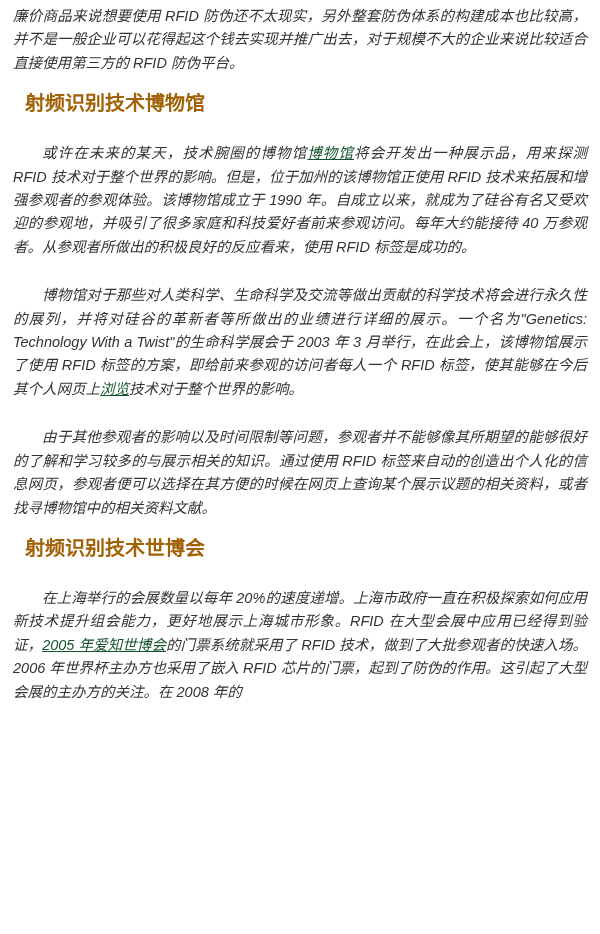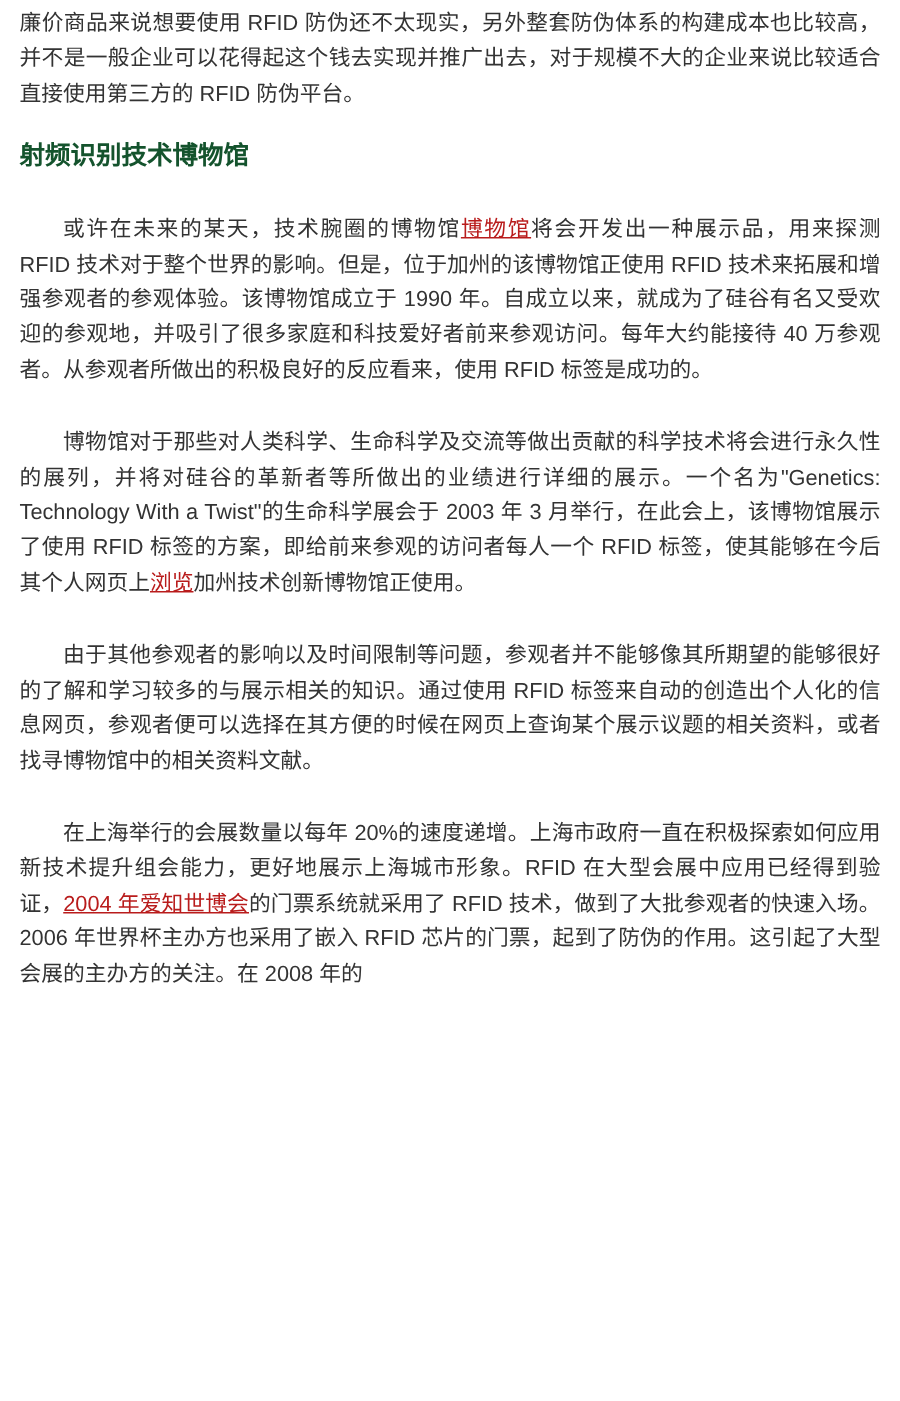--- a/index.html
+++ b/index.html
@@ -17,51 +17,53 @@
     overflow: hidden;
   }
   .para {
     font-size: 14.5px;
     line-height: 23.4px;
     color: #333333;
     text-align: justify;
     text-indent: 2em;
     margin: 0 0 25px 0;
     word-break: break-word;
+    font-style: italic;
   }
   .para.no-indent {
     text-indent: 0;
   }
   .heading {
-    font-size: 17px;
+    font-size: 20px;
     line-height: 23px;
     font-weight: bold;
-    color: #14532d;
-    margin: -8px 0 27px 0;
+    color: #a16207;
+    margin: -8px 0 27px 12px;
     text-indent: 0;
   }
   .link {
-    color: #b91c1c;
+    color: #14532d;
     text-decoration: underline;
     cursor: pointer;
   }
 </style>
 </head>
 <body>
 
 <div class="page">
 
   <p class="para no-indent">廉价商品来说想要使用 RFID 防伪还不太现实，另外整套防伪体系的构建成本也比较高，并不是一般企业可以花得起这个钱去实现并推广出去，对于规模不大的企业来说比较适合直接使用第三方的 RFID 防伪平台。</p>
 
   <h2 class="heading">射频识别技术博物馆</h2>
 
 
   <p class="para"><span>或许在未来的某天，技术腕圈的博物馆</span><a class="link" href="#">博物馆</a><span>将会开发出一种展示品，用来探测 RFID 技术对于整个世界的影响。但是，位于加州的该博物馆正使用 RFID 技术来拓展和增强参观者的参观体验。该博物馆成立于 1990 年。自成立以来，就成为了硅谷有名又受欢迎的参观地，并吸引了很多家庭和科技爱好者前来参观访问。每年大约能接待 40 万参观者。从参观者所做出的积极良好的反应看来，使用 RFID 标签是成功的。</span></p>
 
-  <p class="para"><span>博物馆对于那些对人类科学、生命科学及交流等做出贡献的科学技术将会进行永久性的展列，并将对硅谷的革新者等所做出的业绩进行详细的展示。一个名为"Genetics: Technology With a Twist"的生命科学展会于 2003 年 3 月举行，在此会上，该博物馆展示了使用 RFID  标签的方案，即给前来参观的访问者每人一个 RFID 标签，使其能够在今后其个人网页上</span><a class="link" href="#">浏览</a><span>加州技术创新博物馆正使用。</span></p>
+  <p class="para"><span>博物馆对于那些对人类科学、生命科学及交流等做出贡献的科学技术将会进行永久性的展列，并将对硅谷的革新者等所做出的业绩进行详细的展示。一个名为"Genetics: Technology With a Twist"的生命科学展会于 2003 年 3 月举行，在此会上，该博物馆展示了使用 RFID  标签的方案，即给前来参观的访问者每人一个 RFID 标签，使其能够在今后其个人网页上</span><a class="link" href="#">浏览</a><span>技术对于整个世界的影响。</span></p>
 
   <p class="para">由于其他参观者的影响以及时间限制等问题，参观者并不能够像其所期望的能够很好的了解和学习较多的与展示相关的知识。通过使用 RFID 标签来自动的创造出个人化的信息网页，参观者便可以选择在其方便的时候在网页上查询某个展示议题的相关资料，或者找寻博物馆中的相关资料文献。</p>
 
 
+  <h2 class="heading">射频识别技术世博会</h2>
 
-  <p class="para"><span>在上海举行的会展数量以每年 20%的速度递增。上海市政府一直在积极探索如何应用新技术提升组会能力，更好地展示上海城市形象。RFID  在大型会展中应用已经得到验证，</span><a class="link" href="#">2004 年爱知世博会</a><span>的门票系统就采用了 RFID  技术，做到了大批参观者的快速入场。2006 年世界杯主办方也采用了嵌入 RFID  芯片的门票，起到了防伪的作用。这引起了大型会展的主办方的关注。在 2008  年的</span></p>
+  <p class="para"><span>在上海举行的会展数量以每年 20%的速度递增。上海市政府一直在积极探索如何应用新技术提升组会能力，更好地展示上海城市形象。RFID  在大型会展中应用已经得到验证，</span><a class="link" href="#">2005 年爱知世博会</a><span>的门票系统就采用了 RFID  技术，做到了大批参观者的快速入场。2006 年世界杯主办方也采用了嵌入 RFID  芯片的门票，起到了防伪的作用。这引起了大型会展的主办方的关注。在 2008  年的</span></p>
 
 </div>
 
 </body></html>

